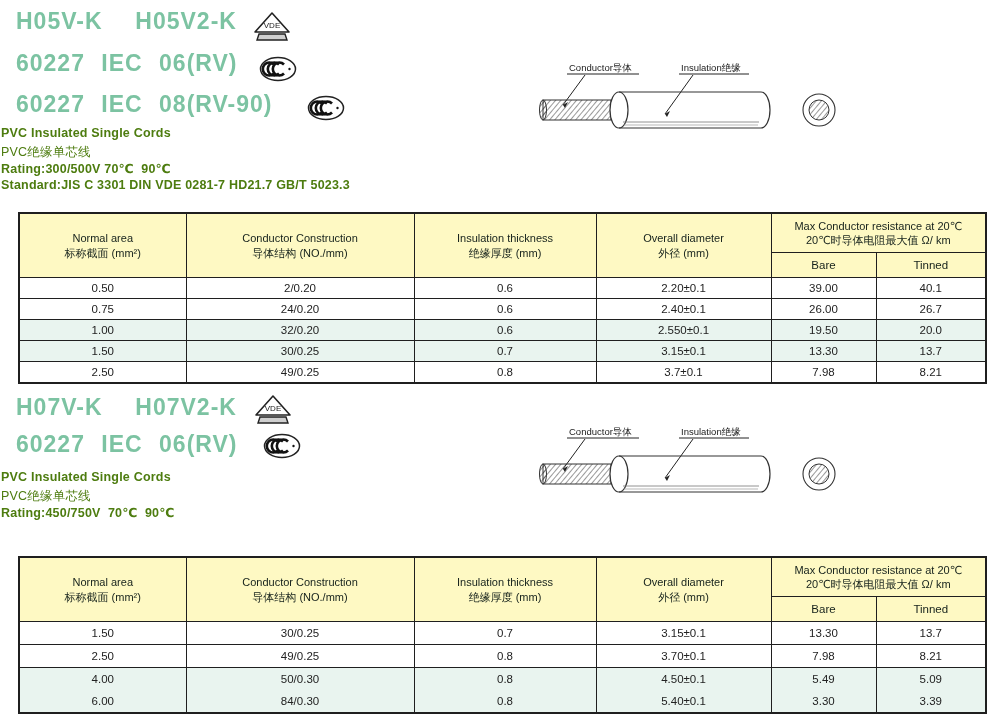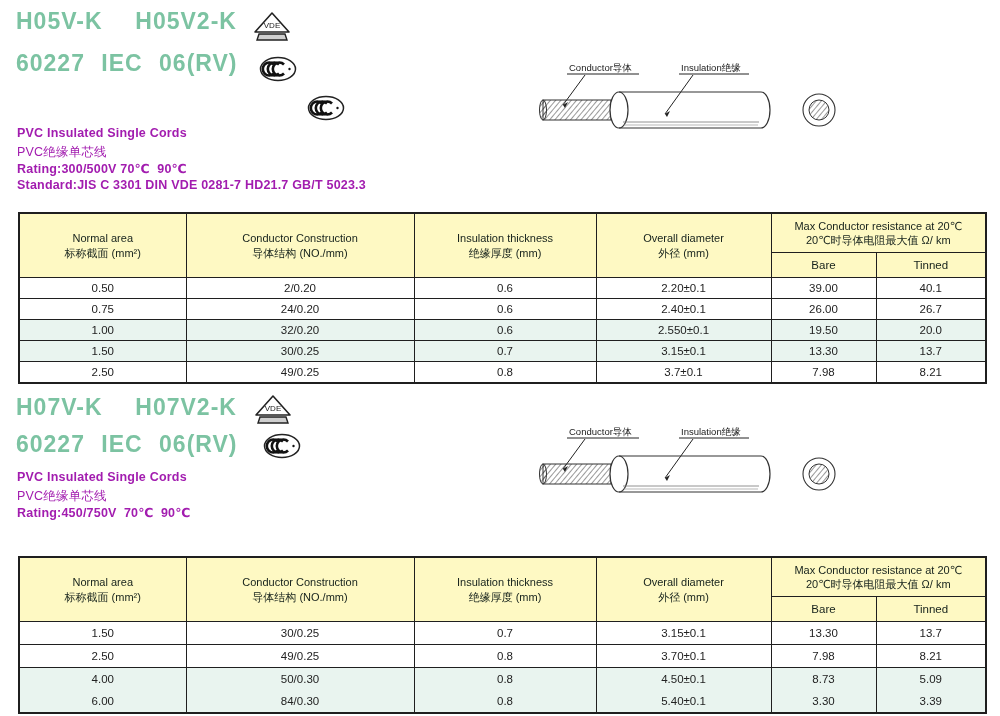--- a/index.html
+++ b/index.html
@@ -1,20 +1,20 @@
 <!DOCTYPE html>
 <html><head>
 <meta charset="utf-8">
 <style>
   html,body{margin:0;padding:0;background:#fff;}
   #page{position:relative;width:1000px;height:716px;background:#ffffff;overflow:hidden;
         font-family:"Liberation Sans","DejaVu Sans",sans-serif;color:#1c1c1c;}
   .abs{position:absolute;}
   .title{color:#7cc3a2;font-weight:bold;font-size:23px;letter-spacing:1px;word-spacing:9px;white-space:pre;}
-  .meta{left:17px;font-size:12.5px;color:#a21caf;letter-spacing:0.2px;white-space:pre;}
+  .meta{left:1px;font-size:12.5px;color:#4d7c0f;letter-spacing:0.2px;white-space:pre;}
   .bold{font-weight:bold;}
   .spec-table{border-collapse:collapse;table-layout:fixed;width:967px;background:#fff;}
   .spec-table,.spec-table th,.spec-table td{border:1px solid #1f1f1f;}
   .spec-table{border-width:2px;}
   .spec-table thead th{background:#fef9c3;font-weight:normal;font-size:11px;line-height:1.3;
         color:#15211b;padding:2px 1px;}
   .spec-table thead tr.subhead th{height:20px;font-size:11.5px;}
   .spec-table thead th .cn{font-size:11px;}
   .spec-table tbody td{text-align:center;font-size:11.5px;color:#222;background:#fff;}
   .t1 tbody td{height:18px;}
@@ -34,20 +34,21 @@
     <pattern id="diagHatch" width="4" height="4" patternUnits="userSpaceOnUse" patternTransform="rotate(40)">
       <line x1="0" y1="0" x2="0" y2="4" stroke="#444" stroke-width="1.1"></line>
     </pattern>
   </defs>
 </svg>
 
 <div id="page">
 
   <div class="abs title" style="left:16px;top:8px;">H05V-K  H05V2-K</div>
   <div class="abs title" style="left:16px;top:50px;">60227 IEC 06(RV)</div>
+  <div class="abs title" style="left:16px;top:91px;">60227 IEC 08(RV-90)</div>
 
   <div class="abs" style="left:252px;top:11px;">
     <svg width="40" height="33" viewBox="0 0 40 33">
       <path d="M20,2 L37,21 L3,21 Z" fill="#fff" stroke="#222" stroke-width="1.6" stroke-linejoin="round"></path>
       <text x="20" y="17" text-anchor="middle" font-size="8" font-family="Liberation Sans,sans-serif" fill="#222">VDE</text>
       <path d="M7,23 L33,23 L35,29 L5,29 Z" fill="#cfcfcf" stroke="#222" stroke-width="1.4"></path>
     </svg>
   </div>
 
   <div class="abs" style="left:258px;top:55px;">
@@ -280,21 +281,21 @@
           <td>0.8</td>
           <td>3.70±0.1</td>
           <td>7.98</td>
           <td>8.21</td>
         </tr>
         <tr>
           <td>4.00</td>
           <td>50/0.30</td>
           <td>0.8</td>
           <td>4.50±0.1</td>
-          <td>8.73</td>
+          <td>5.49</td>
           <td>5.09</td>
         </tr>
         <tr>
           <td>6.00</td>
           <td>84/0.30</td>
           <td>0.8</td>
           <td>5.40±0.1</td>
           <td>3.30</td>
           <td>3.39</td>
         </tr>

